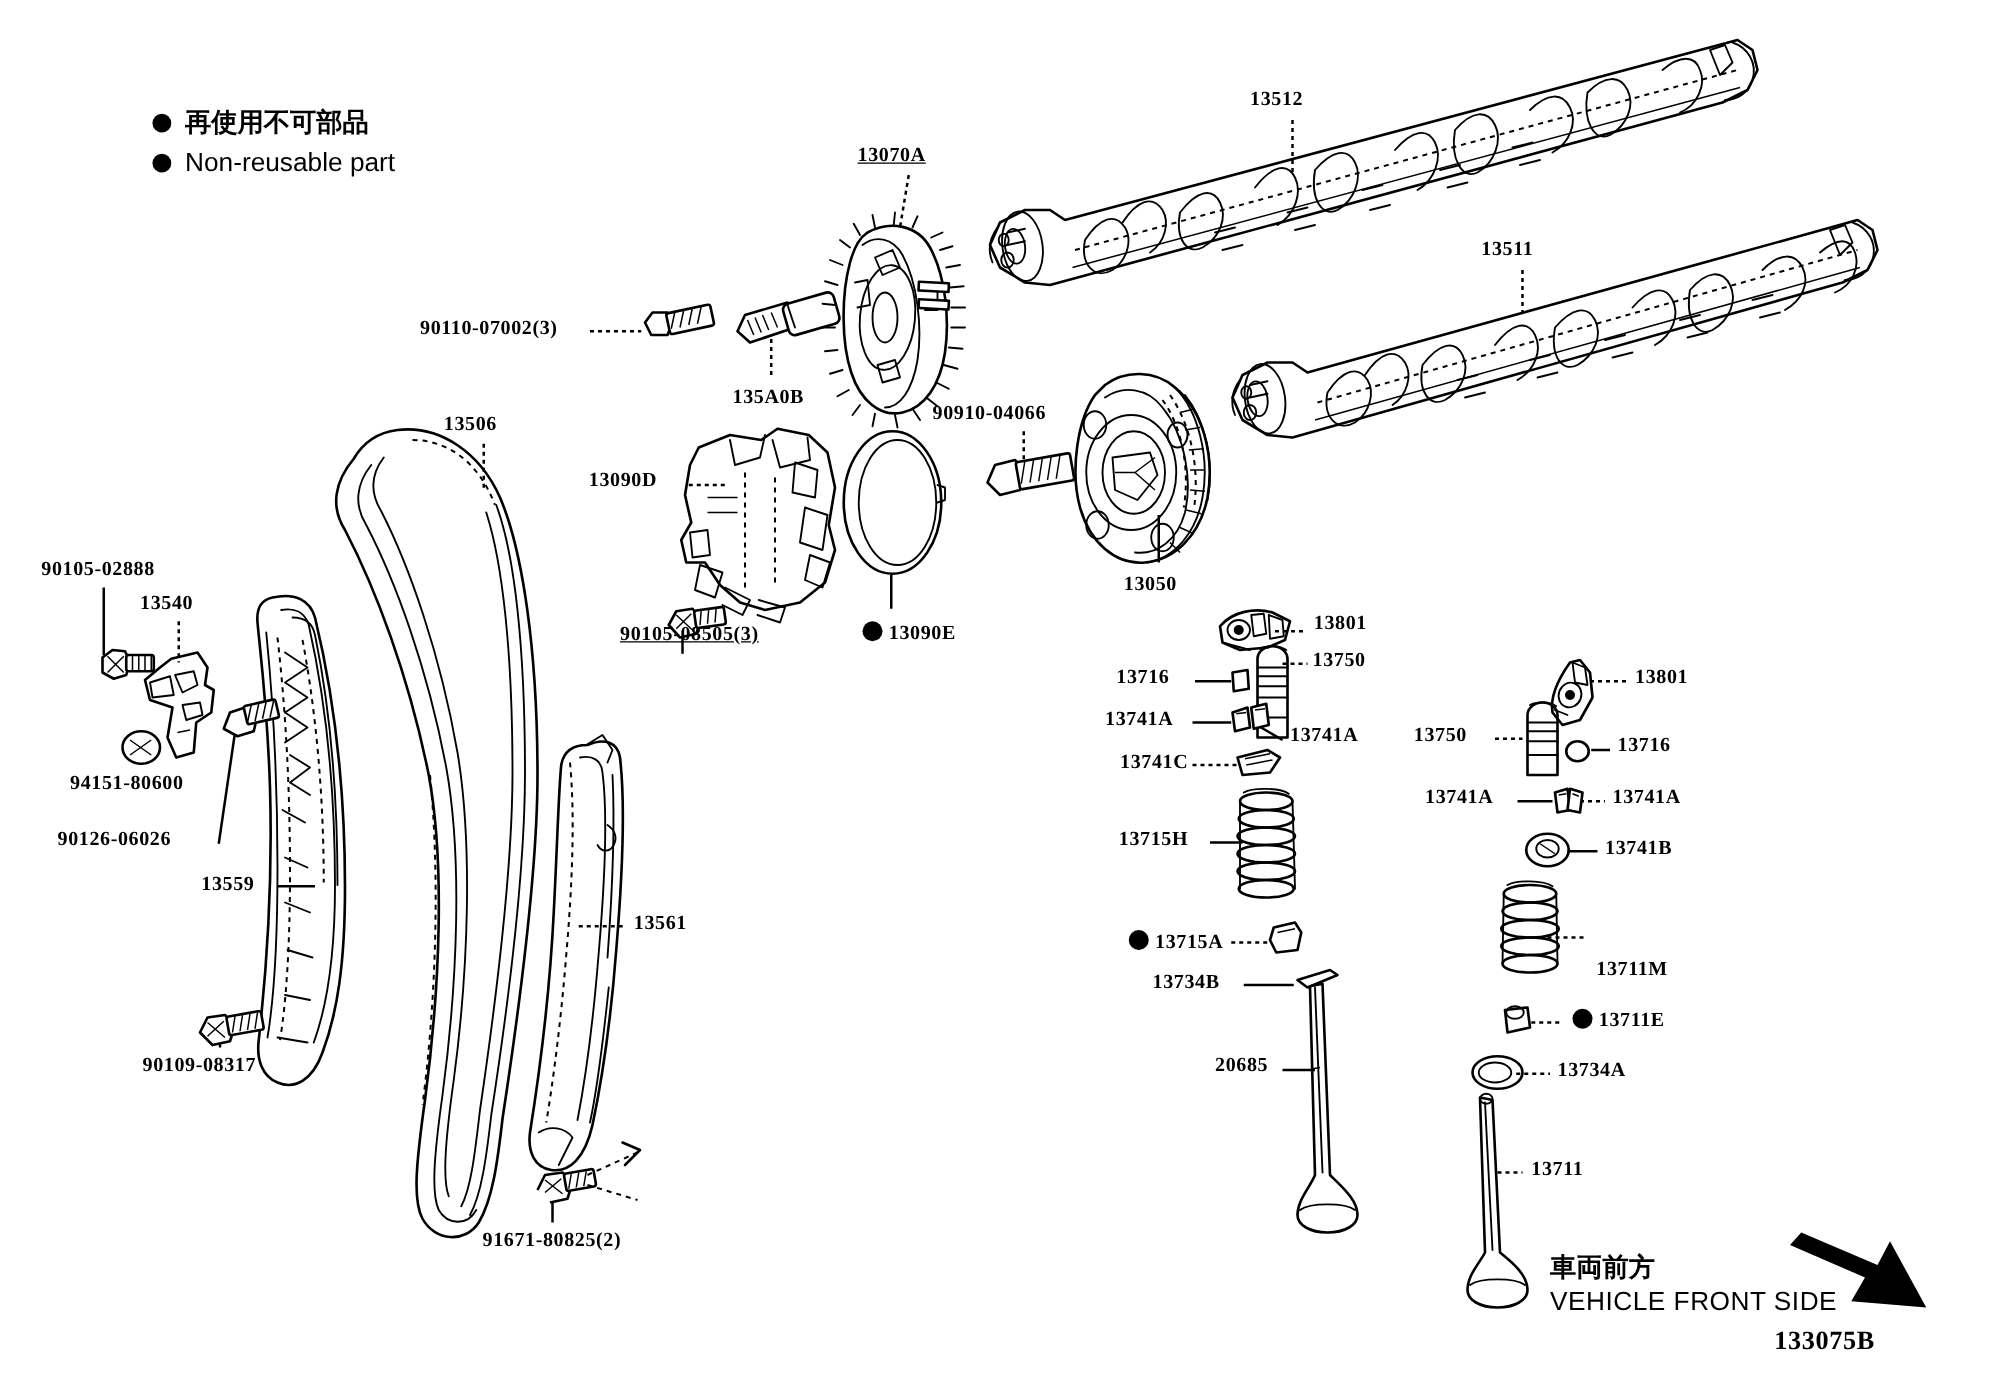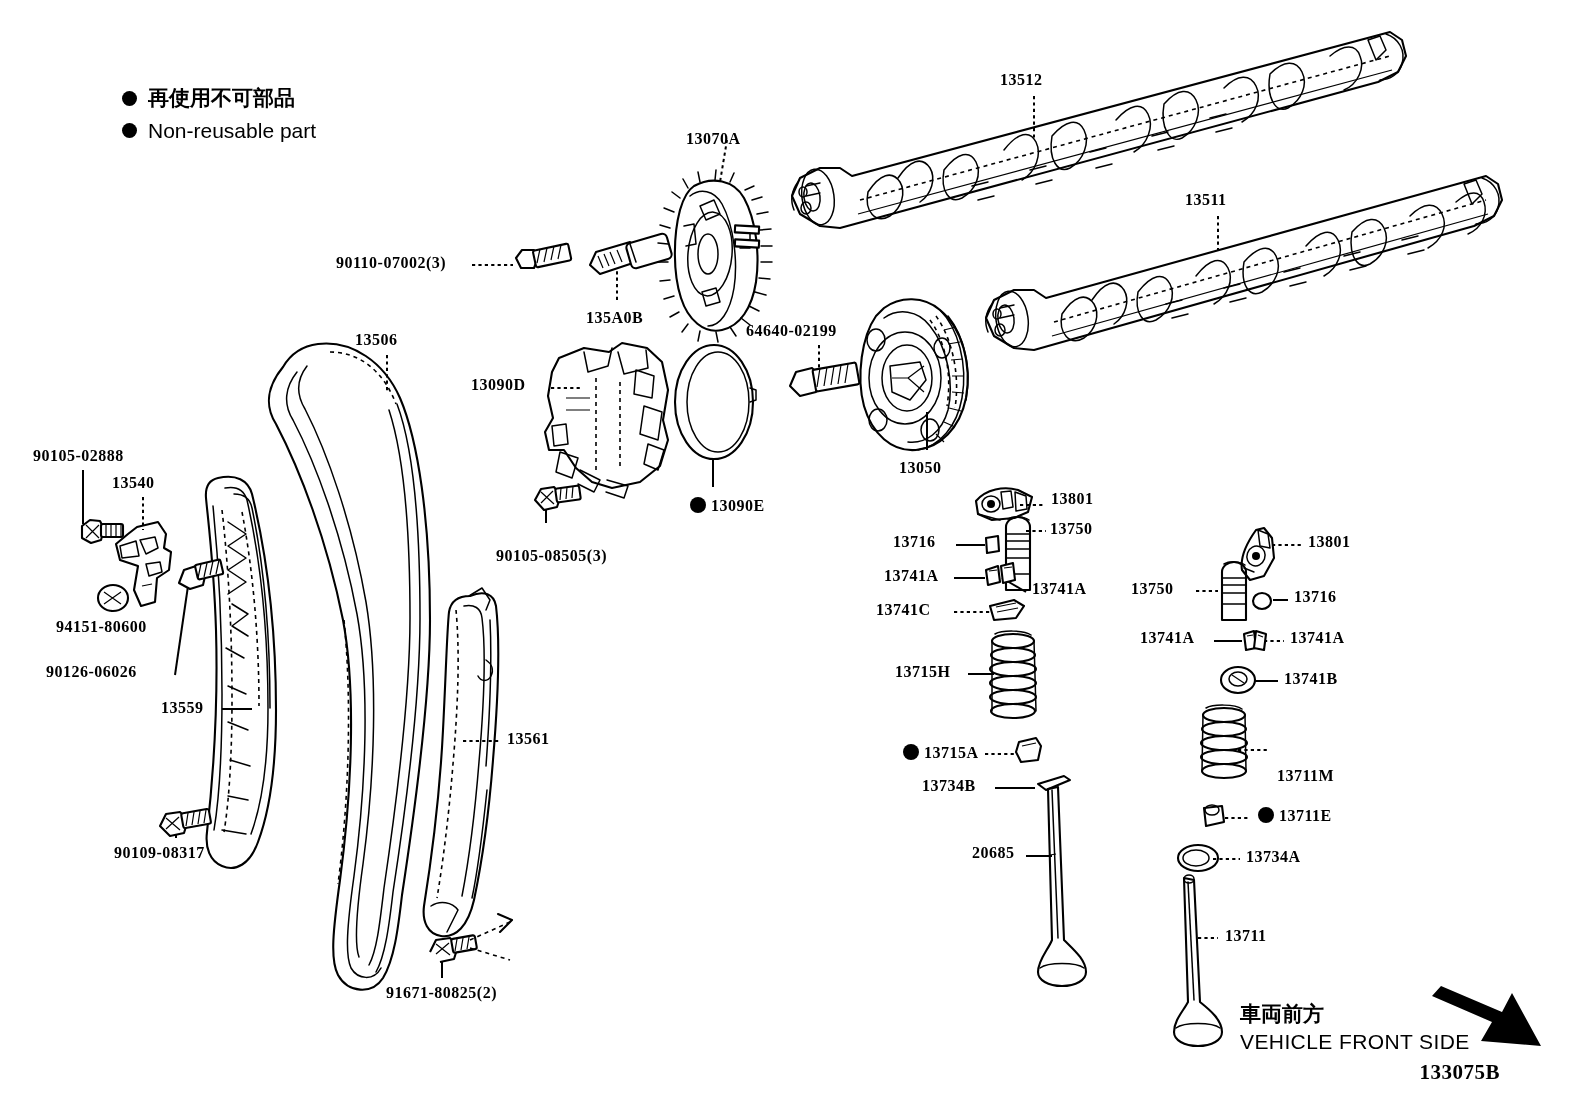--- a/index.html
+++ b/index.html
@@ -571,43 +571,43 @@
     </div>
     <div class="row">
       <span class="dot"></span>
       <span class="en">Non-reusable part</span>
     </div>
   </div>
 
   <div id="callouts">
       <div class="lbl" style="left: 336px; top: 255px;"><span>90110-07002(3)</span></div>
       <div class="lbl" style="left: 586px; top: 310px;"><span>135A0B</span></div>
-      <div class="lbl" style="left: 686px; top: 131px;"><span>13070A</span></div>
+      <div class="lbl" style="left: 686px; top: 117px; text-decoration: underline;"><span>13070A</span></div>
       <div class="lbl" style="left: 1000px; top: 72px;"><span>13512</span></div>
       <div class="lbl" style="left: 1185px; top: 192px;"><span>13511</span></div>
-      <div class="lbl" style="left: 746px; top: 323px;"><span>64640-02199</span></div>
+      <div class="lbl" style="left: 746px; top: 323px;"><span>90910-04066</span></div>
       <div class="lbl" style="left: 899px; top: 460px;"><span>13050</span></div>
       <div class="lbl" style="left: 471px; top: 377px;"><span>13090D</span></div>
       <div class="lbl" style="left: 690px; top: 497px;"><span class="bullet"></span><span>13090E</span></div>
-      <div class="lbl" style="left: 496px; top: 548px;"><span>90105-08505(3)</span></div>
+      <div class="lbl" style="left: 496px; top: 500px; text-decoration: underline;"><span>90105-08505(3)</span></div>
       <div class="lbl" style="left: 355px; top: 332px;"><span>13506</span></div>
       <div class="lbl" style="left: 33px; top: 448px;"><span>90105-02888</span></div>
       <div class="lbl" style="left: 112px; top: 475px;"><span>13540</span></div>
       <div class="lbl" style="left: 56px; top: 619px;"><span>94151-80600</span></div>
       <div class="lbl" style="left: 46px; top: 664px;"><span>90126-06026</span></div>
       <div class="lbl" style="left: 161px; top: 700px;"><span>13559</span></div>
       <div class="lbl" style="left: 507px; top: 731px;"><span>13561</span></div>
       <div class="lbl" style="left: 114px; top: 845px;"><span>90109-08317</span></div>
       <div class="lbl" style="left: 386px; top: 985px;"><span>91671-80825(2)</span></div>
       <div class="lbl" style="left: 1051px; top: 491px;"><span>13801</span></div>
       <div class="lbl" style="left: 1050px; top: 521px;"><span>13750</span></div>
       <div class="lbl" style="left: 893px; top: 534px;"><span>13716</span></div>
       <div class="lbl" style="left: 884px; top: 568px;"><span>13741A</span></div>
       <div class="lbl" style="left: 1032px; top: 581px;"><span>13741A</span></div>
-      <div class="lbl" style="left: 876px; top: 602px; text-align: right;"><span>13741C</span></div>
+      <div class="lbl" style="left: 896px; top: 602px; text-align: right;"><span>13741C</span></div>
       <div class="lbl" style="left: 895px; top: 664px;"><span>13715H</span></div>
       <div class="lbl" style="left: 903px; top: 744px;"><span class="bullet"></span><span>13715A</span></div>
       <div class="lbl" style="left: 922px; top: 778px;"><span>13734B</span></div>
       <div class="lbl" style="left: 972px; top: 845px;"><span>20685</span></div>
       <div class="lbl" style="left: 1308px; top: 534px;"><span>13801</span></div>
       <div class="lbl" style="left: 1131px; top: 581px;"><span>13750</span></div>
       <div class="lbl" style="left: 1294px; top: 589px;"><span>13716</span></div>
       <div class="lbl" style="left: 1140px; top: 630px;"><span>13741A</span></div>
       <div class="lbl" style="left: 1290px; top: 630px;"><span>13741A</span></div>
       <div class="lbl" style="left: 1284px; top: 671px;"><span>13741B</span></div>

